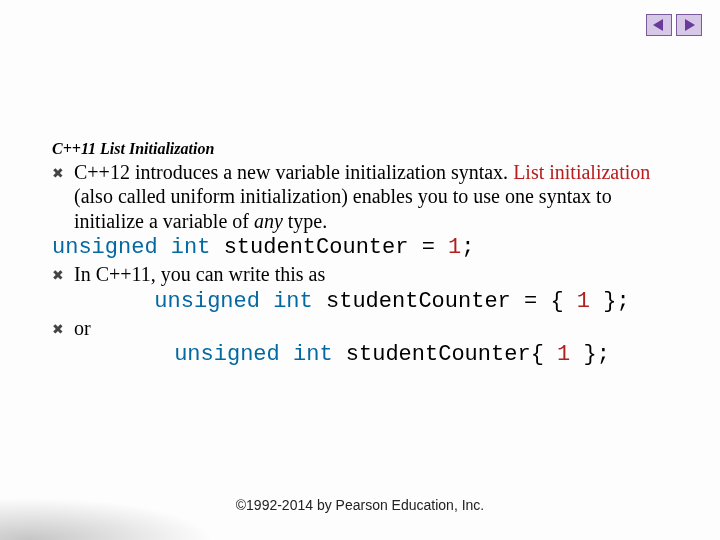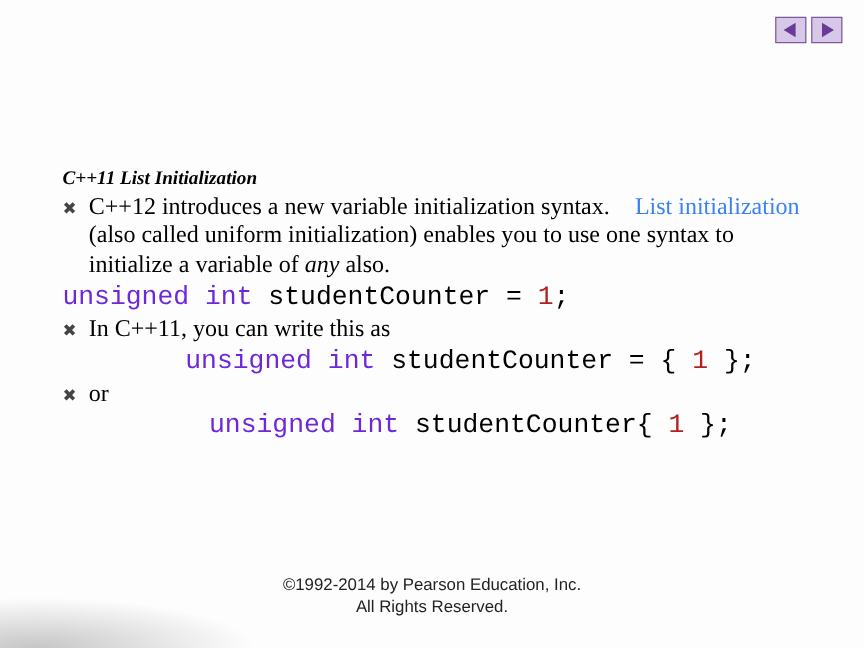--- a/index.html
+++ b/index.html
@@ -53,36 +53,36 @@
     font-size: 14px;
     color: #444;
     line-height: 22px;
     padding-top: 2px;
   }
   .bullet-body {
     flex: 1;
     font-size: 20px;
     line-height: 1.22;
   }
-  .link { color: #3b82f6; margin-left: 16px; }
+  .link { color: #b91c1c; }
   .ital { font-style: italic; font-family: Liberation Serif, serif; }
   .code {
     font-family: "Courier New", Courier, monospace;
     font-size: 22px;
     white-space: pre;
   }
   .code-block {
     margin-top: 2px;
     margin-bottom: 2px;
   }
   .code-indent {
     padding-left: 60px;
     text-align: center;
   }
-  .kw { color: #6d28d9; }
+  .kw { color: #0369a1; }
   .num { color: #b02020; }
   .footer {
     position: absolute;
     bottom: 26px;
     left: 0;
     width: 100%;
     text-align: center;
     font-family: Arial, sans-serif;
     font-size: 14px;
     color: #222;
@@ -118,21 +118,21 @@
   </div>
 </div>
 
 <div class="content">
 
   <div class="heading">C++11 List Initialization</div>
 
   <div class="bullet-row">
     <div class="bullet">✖</div>
     <div class="bullet-body">
-      <span>C++12 introduces a new variable initialization syntax. </span><span class="link">List initialization</span><span> (also called uniform initialization) enables you to use one syntax to initialize a variable of </span><span class="ital">any</span><span> also.</span>
+      <span>C++12 introduces a new variable initialization syntax. </span><span class="link">List initialization</span><span> (also called uniform initialization) enables you to use one syntax to initialize a variable of </span><span class="ital">any</span><span> type.</span>
     </div>
   </div>
 
   <div class="code code-block"><span class="kw">unsigned int </span><span>studentCounter = </span><span class="num">1</span><span>;</span></div>
 
   <div class="bullet-row">
     <div class="bullet">✖</div>
     <div class="bullet-body">In C++11, you can write this as</div>
   </div>
 
@@ -144,14 +144,13 @@
   </div>
 
   <div class="code code-block code-indent"><span class="kw">unsigned int </span><span>studentCounter{ </span><span class="num">1</span><span> };</span></div>
 
 </div>
 
 <div class="shadow"></div>
 
 <div class="footer">
   <div>©1992-2014 by Pearson Education, Inc.</div>
-  <div>All Rights Reserved.</div>
 </div>
 
 </body></html>

